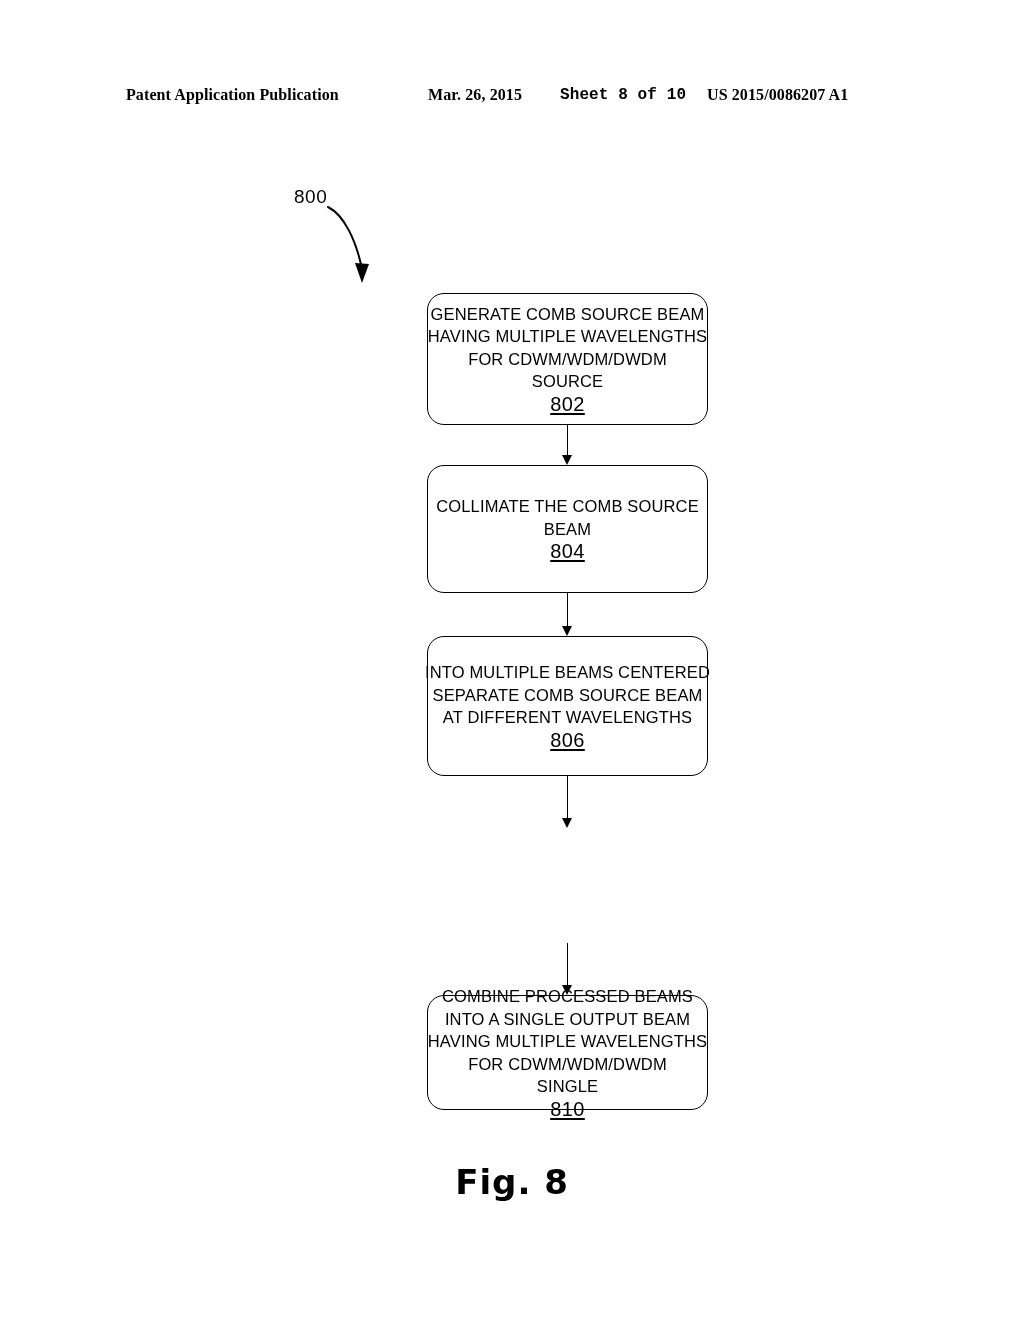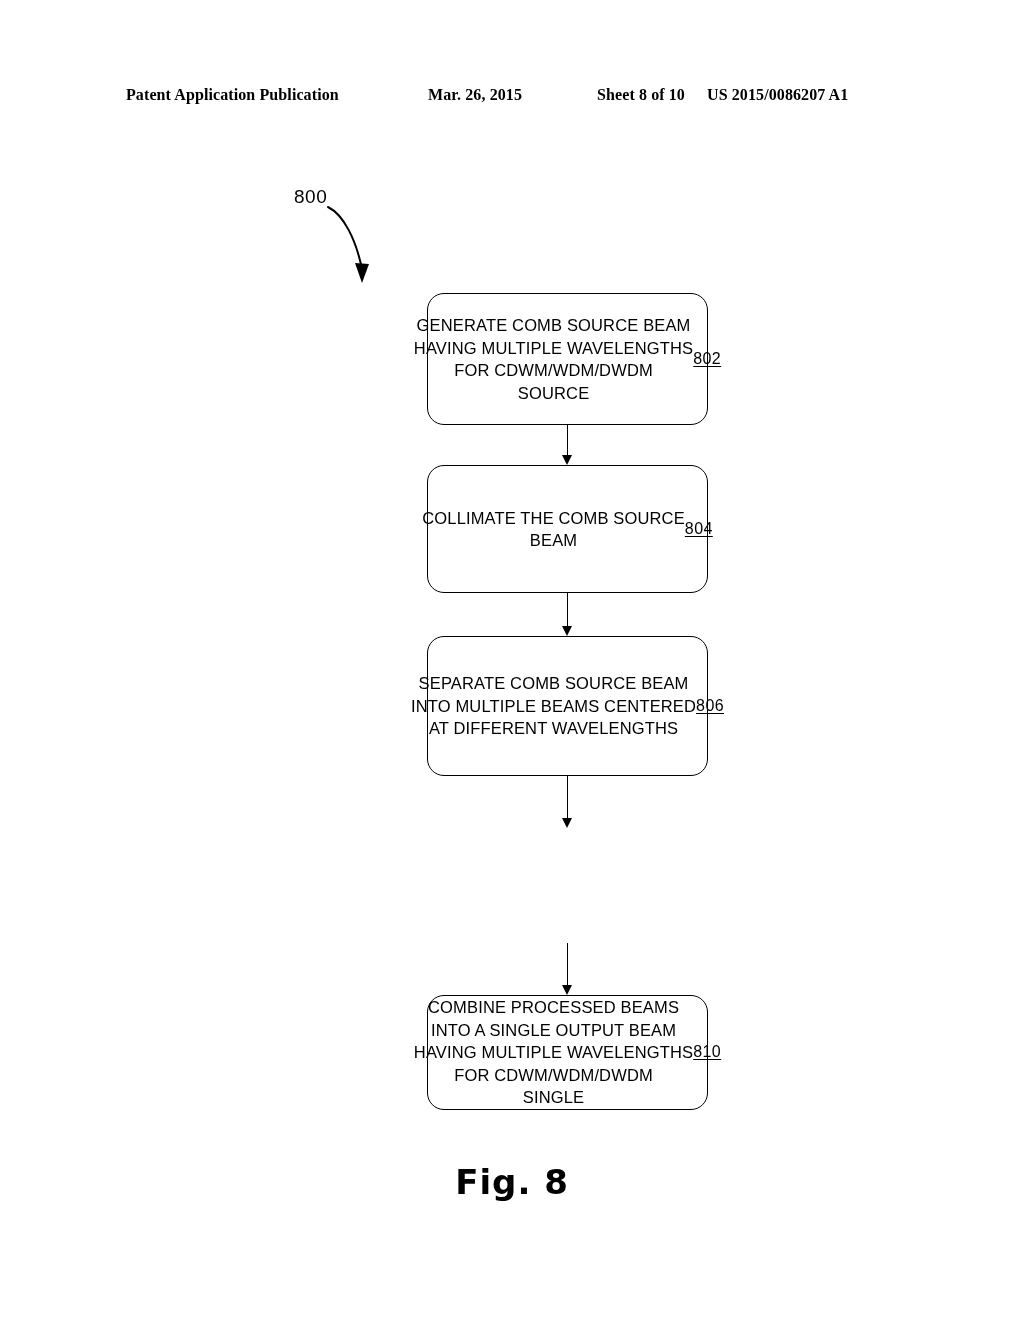--- a/index.html
+++ b/index.html
@@ -29,21 +29,21 @@
     font-family: "Liberation Serif", serif;
     font-weight: bold;
     font-size: 16px;
     letter-spacing: 0.1px;
     white-space: nowrap;
     color: #000;
     top: 0;
   }
   #hdr-pub   { left: 126px; }
   #hdr-date  { left: 428px; }
-  #hdr-sheet { left: 597px; }
+  #hdr-sheet { left: 560px; font-family: Liberation Mono, monospace; }
   #hdr-num   { left: 707px; }
 
   
   .figure {
     position: absolute;
     top: 0;
     left: 0;
     width: 1024px;
     height: 1320px;
     padding-left: 32px;
@@ -70,35 +70,36 @@
   
   .flow-box {
     position: absolute;
     left: 427px;
     width: 281px;
     box-sizing: border-box;
     border: 1.6px solid #000000;
     border-radius: 17px;
     background: #ffffff;
     display: flex;
+    flex-direction: column;
     align-items: center;
     justify-content: center;
     text-align: center;
   }
   .flow-box .lines {
     font-size: 16.5px;
     line-height: 22.5px;
     letter-spacing: 0.15px;
     white-space: nowrap;
   }
   .flow-box .lines div {
     white-space: nowrap;
   }
   .flow-box .step-num {
-    font-size: 16px;
+    font-size: 20px;
     line-height: 22.5px;
     letter-spacing: 0.4px;
     text-decoration: underline;
     text-underline-offset: 2px;
     text-align: center;
   }
 
   #box-802 { top: 293px;  height: 132px; }
   #box-804 { top: 465px;  height: 128px; }
   #box-806 { top: 636px;  height: 140px; }
@@ -192,22 +193,22 @@
     <div class="step-num">804</div>
   </div>
 
   <div class="connector" id="conn-2">
     <div class="stem"></div>
     <div class="head"></div>
   </div>
 
   <div class="flow-box" id="box-806">
     <div class="lines">
+      <div>INTO MULTIPLE BEAMS CENTERED</div>
       <div>SEPARATE COMB SOURCE BEAM</div>
-      <div>INTO MULTIPLE BEAMS CENTERED</div>
       <div>AT DIFFERENT WAVELENGTHS</div>
     </div>
     <div class="step-num">806</div>
   </div>
 
   <div class="connector" id="conn-3">
     <div class="stem"></div>
     <div class="head"></div>
   </div>
 

